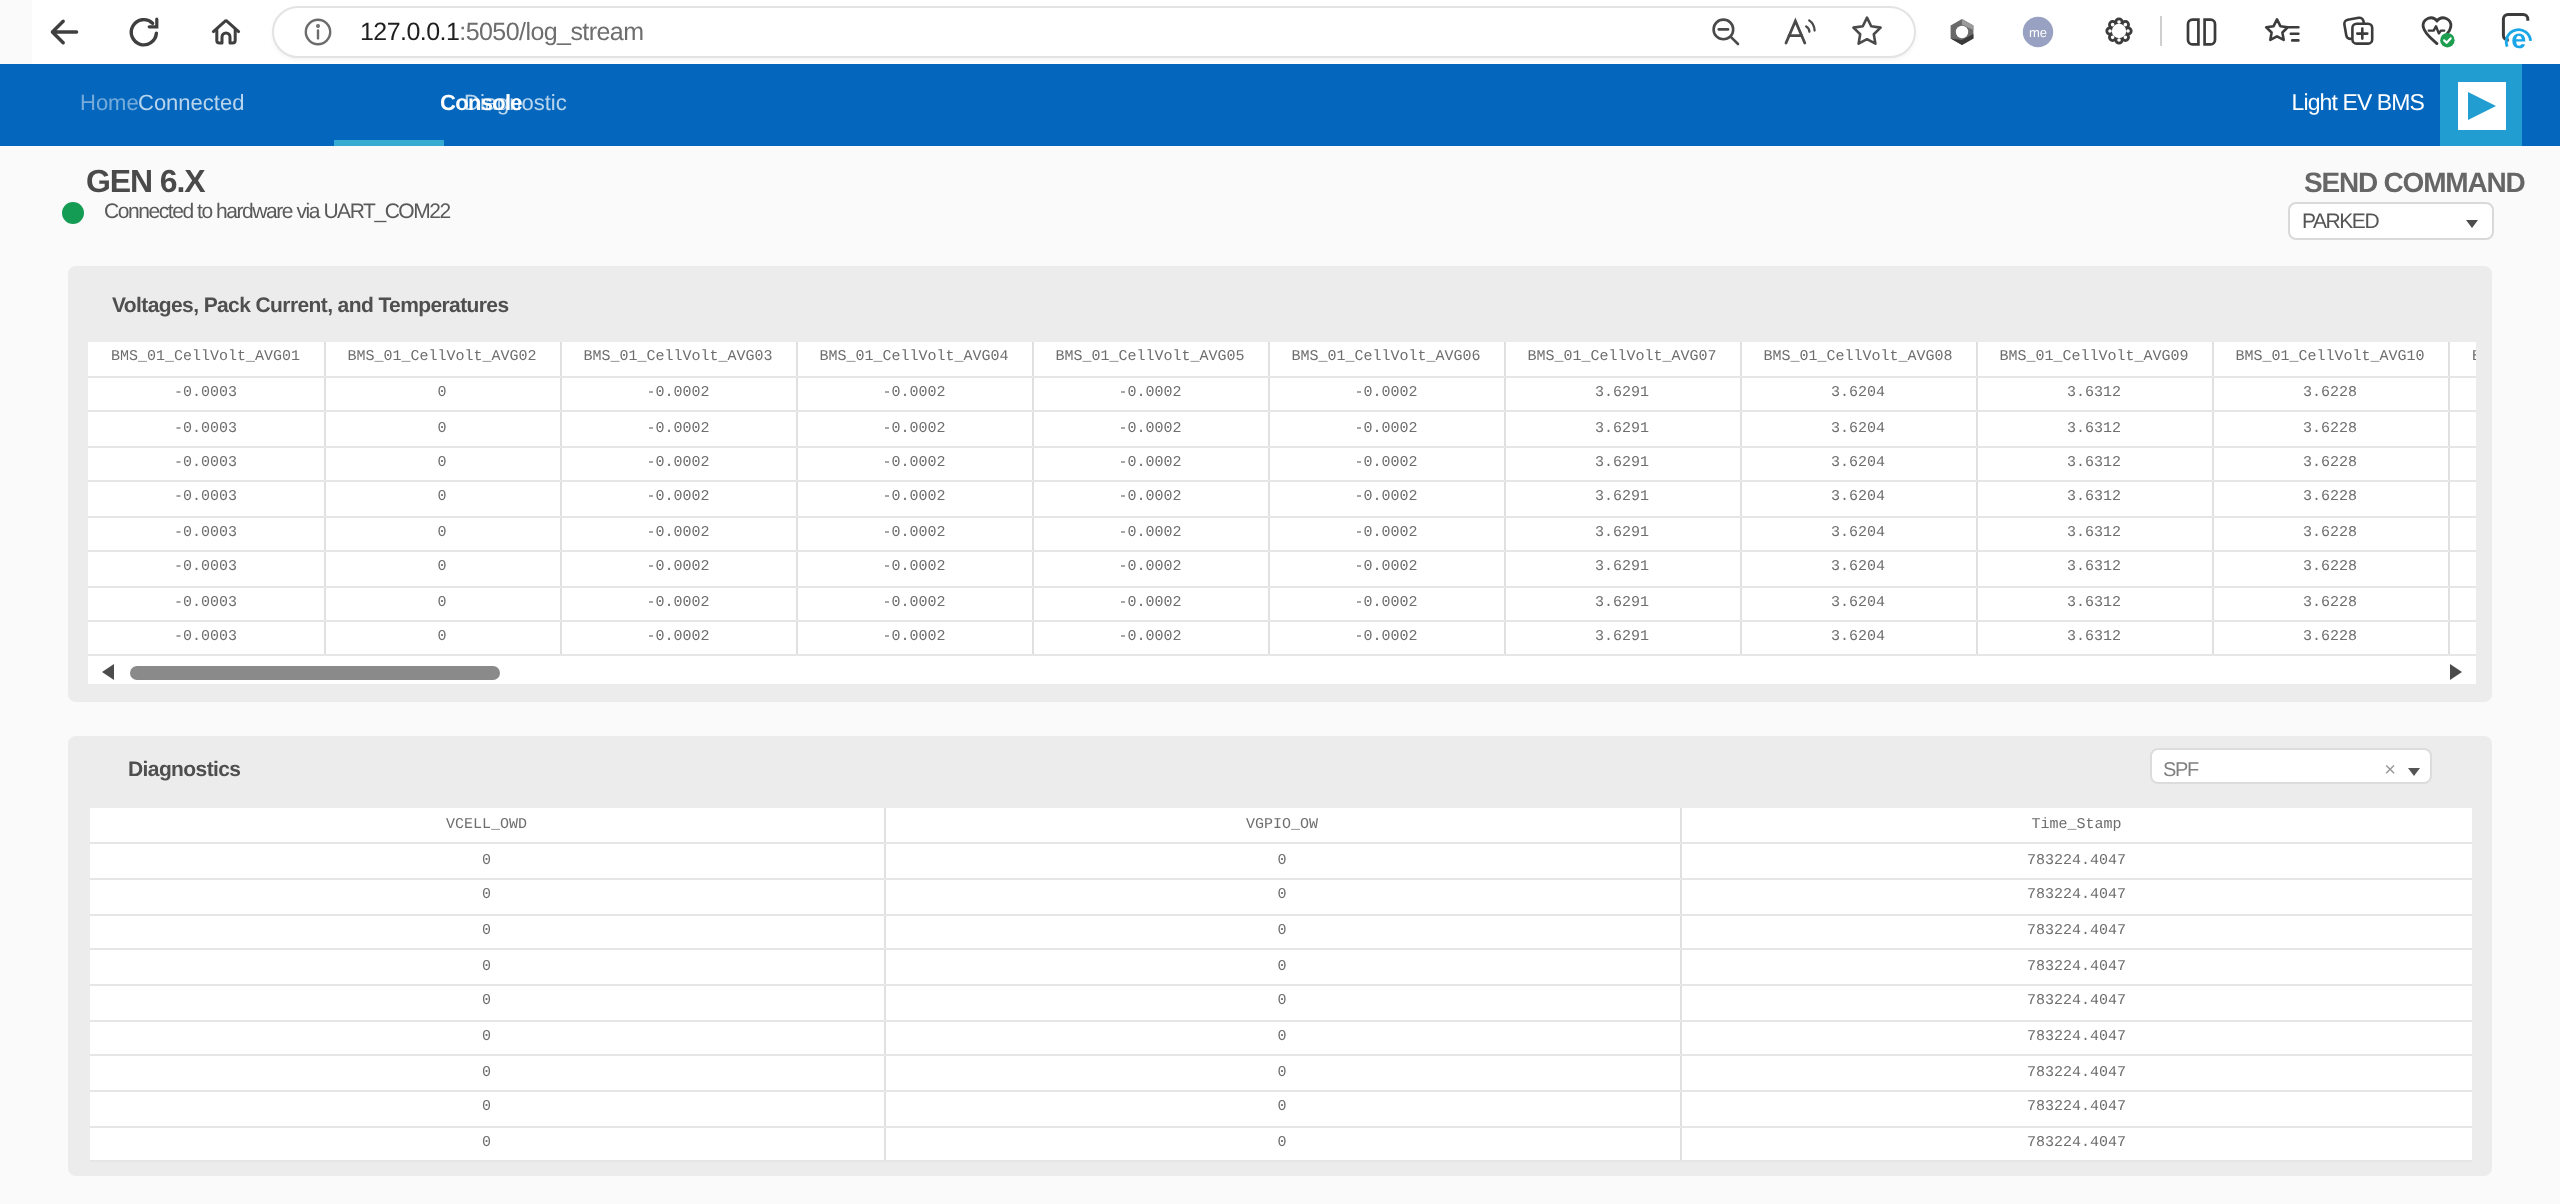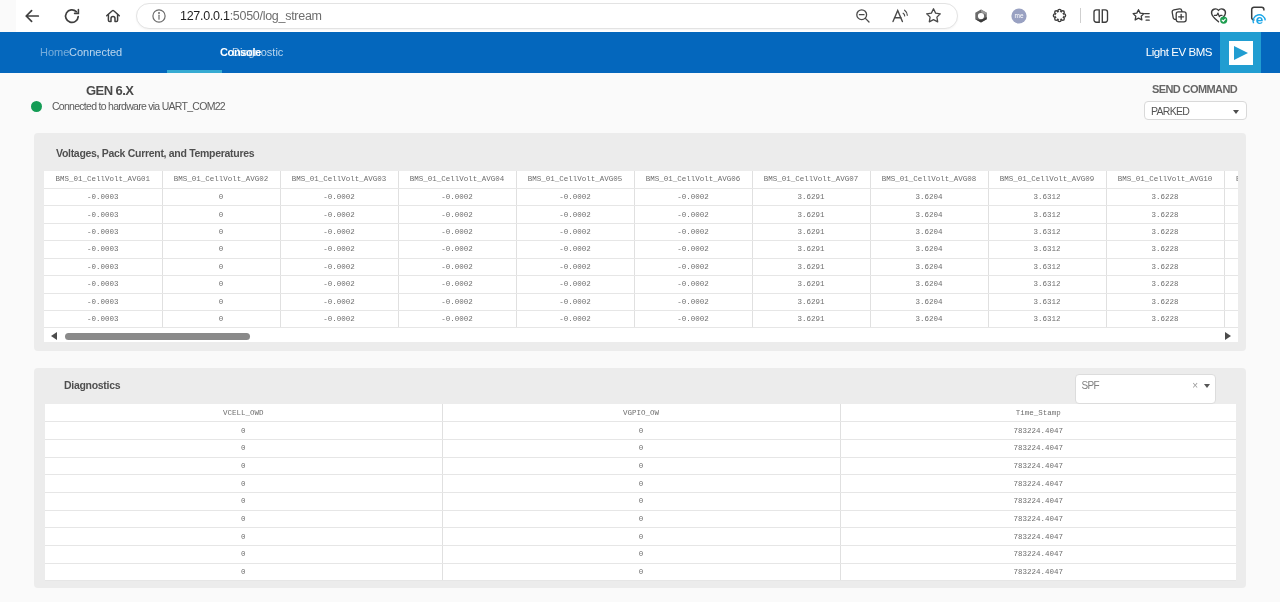--- a/index.html
+++ b/index.html
@@ -25,24 +25,24 @@
   #tab-diag { left:232px; }
   #underline { position:absolute; left:167px; top:37.5px; width:55px; height:4px; background:#36abd2; }
   #brand { position:absolute; right:68px; top:0; height:41px; line-height:41px; font-size:11.5px; color:#fff; letter-spacing:-0.45px; }
   #logo { position:absolute; left:1220px; top:0; width:41px; height:41.5px; background:#219dd1; }
   #logo .sq { position:absolute; left:9px; top:9px; width:24px; height:24px; background:#fff; }
   #logo .tri { position:absolute; left:14px; top:13.5px; width:0; height:0;
                border-top:7.7px solid transparent; border-bottom:7.7px solid transparent; border-left:14.3px solid #219dd1; }
 
   
   #page { position:absolute; left:0; top:73px; width:1280px; height:529px; background:#fafafa; }
-  #gen { position:absolute; left:43px; top:10px; font-size:13px; font-weight:bold; color:#4a4a4a; letter-spacing:-0.55px;margin-left:43px; }
+  #gen { position:absolute; left:43px; top:10px; font-size:16px; font-weight:bold; color:#4a4a4a; letter-spacing:-0.55px; }
   #dot { position:absolute; left:31px; top:28px; width:11px; height:11px; border-radius:50%; background:#149c55; }
   #conn { position:absolute; left:52px; top:27px; font-size:10.5px; color:#5a5a5a; letter-spacing:-0.72px; }
-  #sendcmd { position:absolute; left:1152px; top:10px; font-size:11px; font-weight:bold; color:#666; letter-spacing:-0.6px; }
+  #sendcmd { position:absolute; left:1152px; top:10px; font-size:14px; font-weight:bold; color:#666; letter-spacing:-0.6px; }
   #parked { position:absolute; left:1144px; top:28px; width:103px; height:19px; background:#fff;
             border:1px solid #d9d9d9; border-radius:4px; }
   #parked .txt { position:absolute; left:6px; top:0; line-height:18px; font-size:10.5px; color:#555; letter-spacing:-0.72px; }
   #parked .car { position:absolute; right:7px; top:7.5px; width:0; height:0;
                  border-left:3.5px solid transparent; border-right:3.5px solid transparent; border-top:4.5px solid #4d4d4d; }
 
   .card { position:absolute; left:34px; width:1212px; background:#ececec; border-radius:4px; }
   #card1 { top:60px; height:218px; }
   #card2 { top:295px; height:220px; }
   .ctitle { position:absolute; font-size:10.5px; font-weight:bold; color:#4f4f4f; letter-spacing:-0.3px; }
@@ -56,21 +56,21 @@
   #t1wrap { position:absolute; left:10px; top:38px; width:1194px; height:171px; background:#f0abfc; overflow:hidden; }
   #t1 { width:1298px; }
   #t1 col { width:118px; }
   #sbar { position:absolute; left:10px; top:195px; width:1194px; height:14px; background:#fff; }
   #sbar .thumb { position:absolute; left:21px; top:5px; width:185px; height:6.5px; border-radius:3.5px; background:#8a8a8a; }
   #sbar .la { position:absolute; left:7px; top:3.5px; width:0; height:0;
               border-top:4px solid transparent; border-bottom:4px solid transparent; border-right:6px solid #4c4c4c; }
   #sbar .ra { position:absolute; right:7px; top:3.5px; width:0; height:0;
               border-top:4px solid transparent; border-bottom:4px solid transparent; border-left:6px solid #4c4c4c; }
 
-  #spf { position:absolute; left:1041px; top:6px; width:141px; height:30px; background:#fff;
+  #spf { position:absolute; left:1041px; top:6px; width:141px; height:18px; background:#fff;
          border:1px solid #dcdcdc; border-radius:4px; }
   #spf .txt { position:absolute; left:5.5px; top:0; line-height:21px; font-size:10px; color:#808080; letter-spacing:-0.7px; }
   #spf .x { position:absolute; right:17px; top:0; line-height:21px; font-size:10px; color:#999; }
   #spf .car { position:absolute; right:5.5px; top:9px; width:0; height:0;
               border-left:3.3px solid transparent; border-right:3.3px solid transparent; border-top:4px solid #555; }
   #t2wrap { position:absolute; left:11px; top:36px; width:1191px; background:#fff; }
   #t2 { width:1191px; }
   #t2 td, #t2 th { height:17.7px; }
 </style>
 </head>

